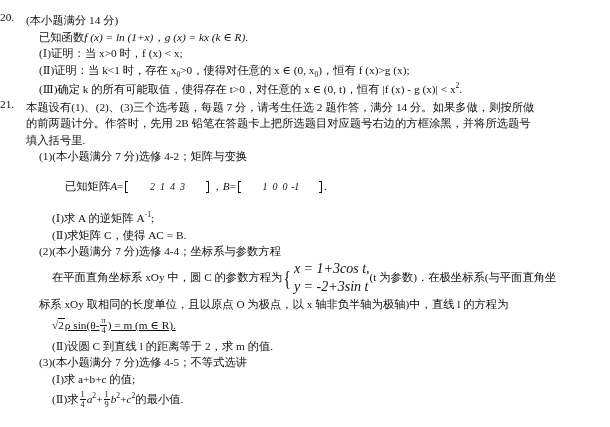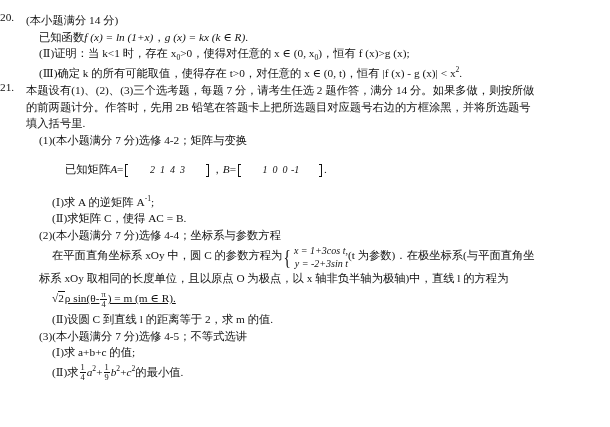--- a/index.html
+++ b/index.html
@@ -96,23 +96,23 @@
     vertical-align: middle;
   }
   .cbrace {
     font-size: 22px;
     line-height: 0.8;
     transform: scaleX(0.7);
     display: inline-block;
   }
   .crows {
     display: inline-block;
-    font-size: 10px;
+    font-size: 14px;
     line-height: 1.3;
-    text-align: right;
+    text-align: left;
     padding-left: 1px;
   }
   
   .frac {
     display: inline-block;
     vertical-align: middle;
     text-align: center;
     font-size: 8.4px;
     line-height: 1.08;
     margin: 0 1px;
@@ -135,20 +135,21 @@
 
 <div class="page">
 
   <div class="problem" style="margin-top:12px;">
     <div class="num">20.</div>
     <div class="body">
       <span class="line">(本小题满分 14 分)</span>
       <span class="line indent1">
         <span>已知函数</span><span class="it">f (x) = ln (1+x)</span><span>，</span><span class="it">g (x) = kx (k ∈ R)</span><span>.</span>
       </span>
+      <span class="line indent1">(Ⅰ)证明：当 x&gt;0 时，f (x) &lt; x;</span>
       <span class="line indent1">
         <span>(Ⅱ)证明：当 k&lt;1 时，存在 x</span><span class="sub">0</span><span>&gt;0，使得对任意的 x ∈ (0, x</span><span class="sub">0</span><span>)，恒有 f (x)&gt;g (x);</span>
       </span>
       <span class="line indent1">
         <span>(Ⅲ)确定 k 的所有可能取值，使得存在 t&gt;0，对任意的 x ∈ (0, t)，恒有 </span><span class="tall-bar">|</span><span>f (x) - g (x)</span><span class="tall-bar">|</span><span> &lt; x</span><span class="sup">2</span><span>.</span>
       </span>
     </div>
   </div>
 
   <div class="problem" style="margin-top:1px;">

